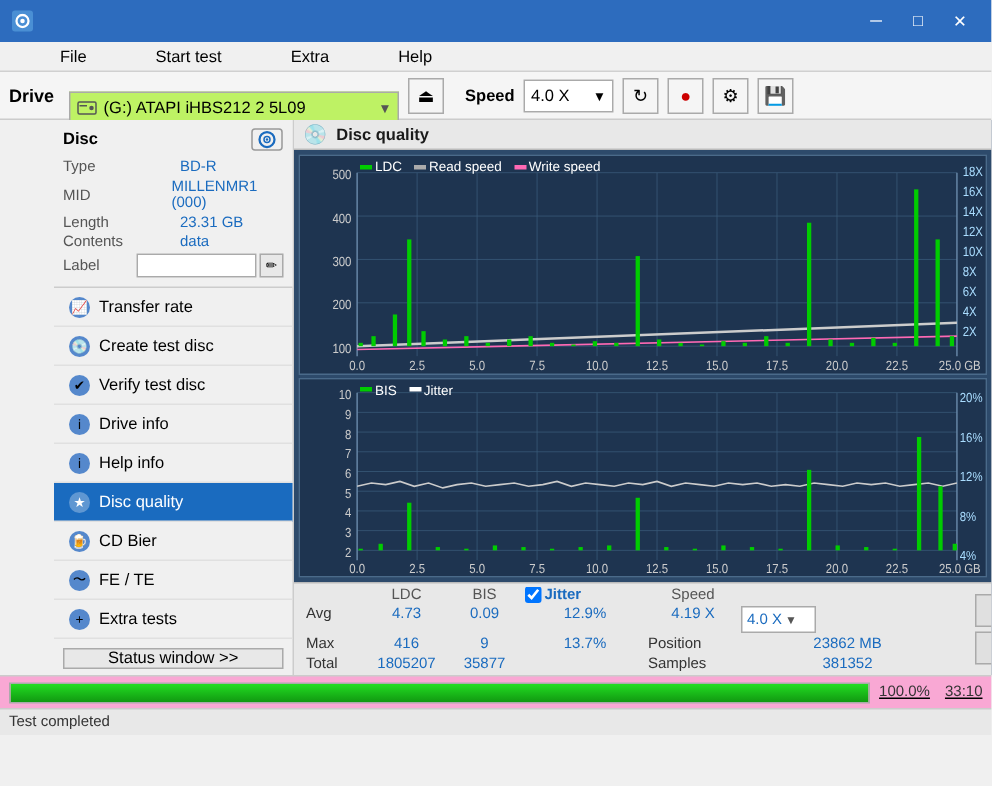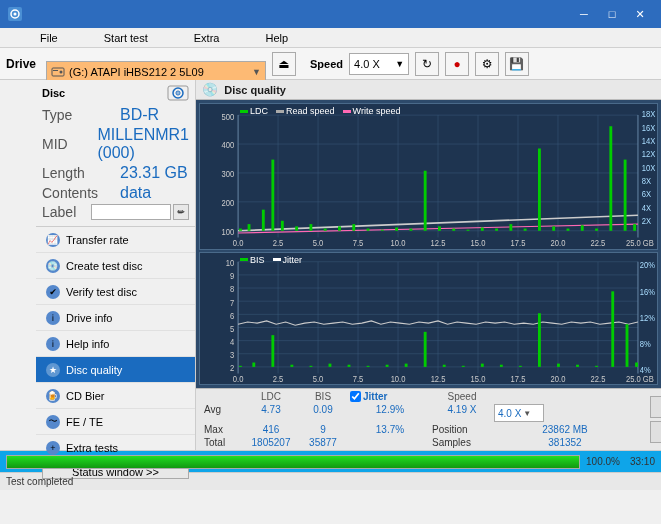--- a/index.html
+++ b/index.html
@@ -55,21 +55,21 @@
       height: 32px;
       display: flex;
       align-items: center;
       padding: 2px 6px;
       border-bottom: 1px solid #ccc;
       gap: 6px;
     }
     .toolbar-label { font-weight: bold; font-size: 12px; margin-right: 4px; }
     .drive-select {
       display: flex; align-items: center; gap: 4px;
-      border: 1px solid #aaa; background: #fdba74;
+      border: 1px solid #aaa; background: #bef264;
       padding: 2px 4px; height: 22px; min-width: 220px;
       font-size: 11px;
       margin-top: 17px;
     }
     .drive-select-arrow { font-size: 9px; color: #555; }
     .toolbar-icon-btn {
       width: 24px; height: 24px; border: 1px solid #aaa; background: #f5f5f5;
       cursor: pointer; display: flex; align-items: center; justify-content: center;
       font-size: 12px;
     }
@@ -101,22 +101,22 @@
       padding: 4px 6px;
       border-bottom: 1px solid #ccc;
       background: #f0f0f0;
     }
     .disc-panel-header {
       display: flex; align-items: center; justify-content: space-between;
       margin-bottom: 4px;
     }
     .disc-panel-title { font-weight: bold; font-size: 11px; }
     .disc-info-row { display: flex; align-items: center; margin-bottom: 2px; }
-    .disc-info-label { width: 55px; color: #555; font-size: 14px; }
-    .disc-info-value { font-size: 16px; color: #000; padding-left: 23px; }
+    .disc-info-label { width: 55px; color: #555; font-size: 10px; }
+    .disc-info-value { font-size: 10px; color: #000; padding-left: 23px; }
     .disc-info-value.blue { color: #1a6bbf; }
     .disc-label-input {
       border: 1px solid #aaa; height: 16px; width: 80px;
       font-size: 10px; padding: 0 2px;
     }
 
     
     .nav-item {
       display: flex; align-items: center; height: 26px;
       padding: 0 10px; cursor: pointer; font-size: 11px;
@@ -217,26 +217,27 @@
     .start-btn {
       width: 70px; height: 22px;
       border: 1px solid #aaa; background: #e0e0e0;
       cursor: pointer; font-size: 10px;
       display: flex; align-items: center; justify-content: center;
     }
 
     
     .progress-bar-container {
       height: 22px;
-      background: #0ea5e9;
+      background: #f9a8d4;
       display: flex;
       align-items: center;
       padding: 3px 6px;
       gap: 6px;
       border-top: 1px solid #ccc;
+      text-decoration: underline;
     }
     .progress-track {
       flex: 1;
       height: 14px;
       background: #c0c0c0;
       border: 1px solid #aaa;
       position: relative;
       overflow: hidden;
     }
     .progress-fill {

